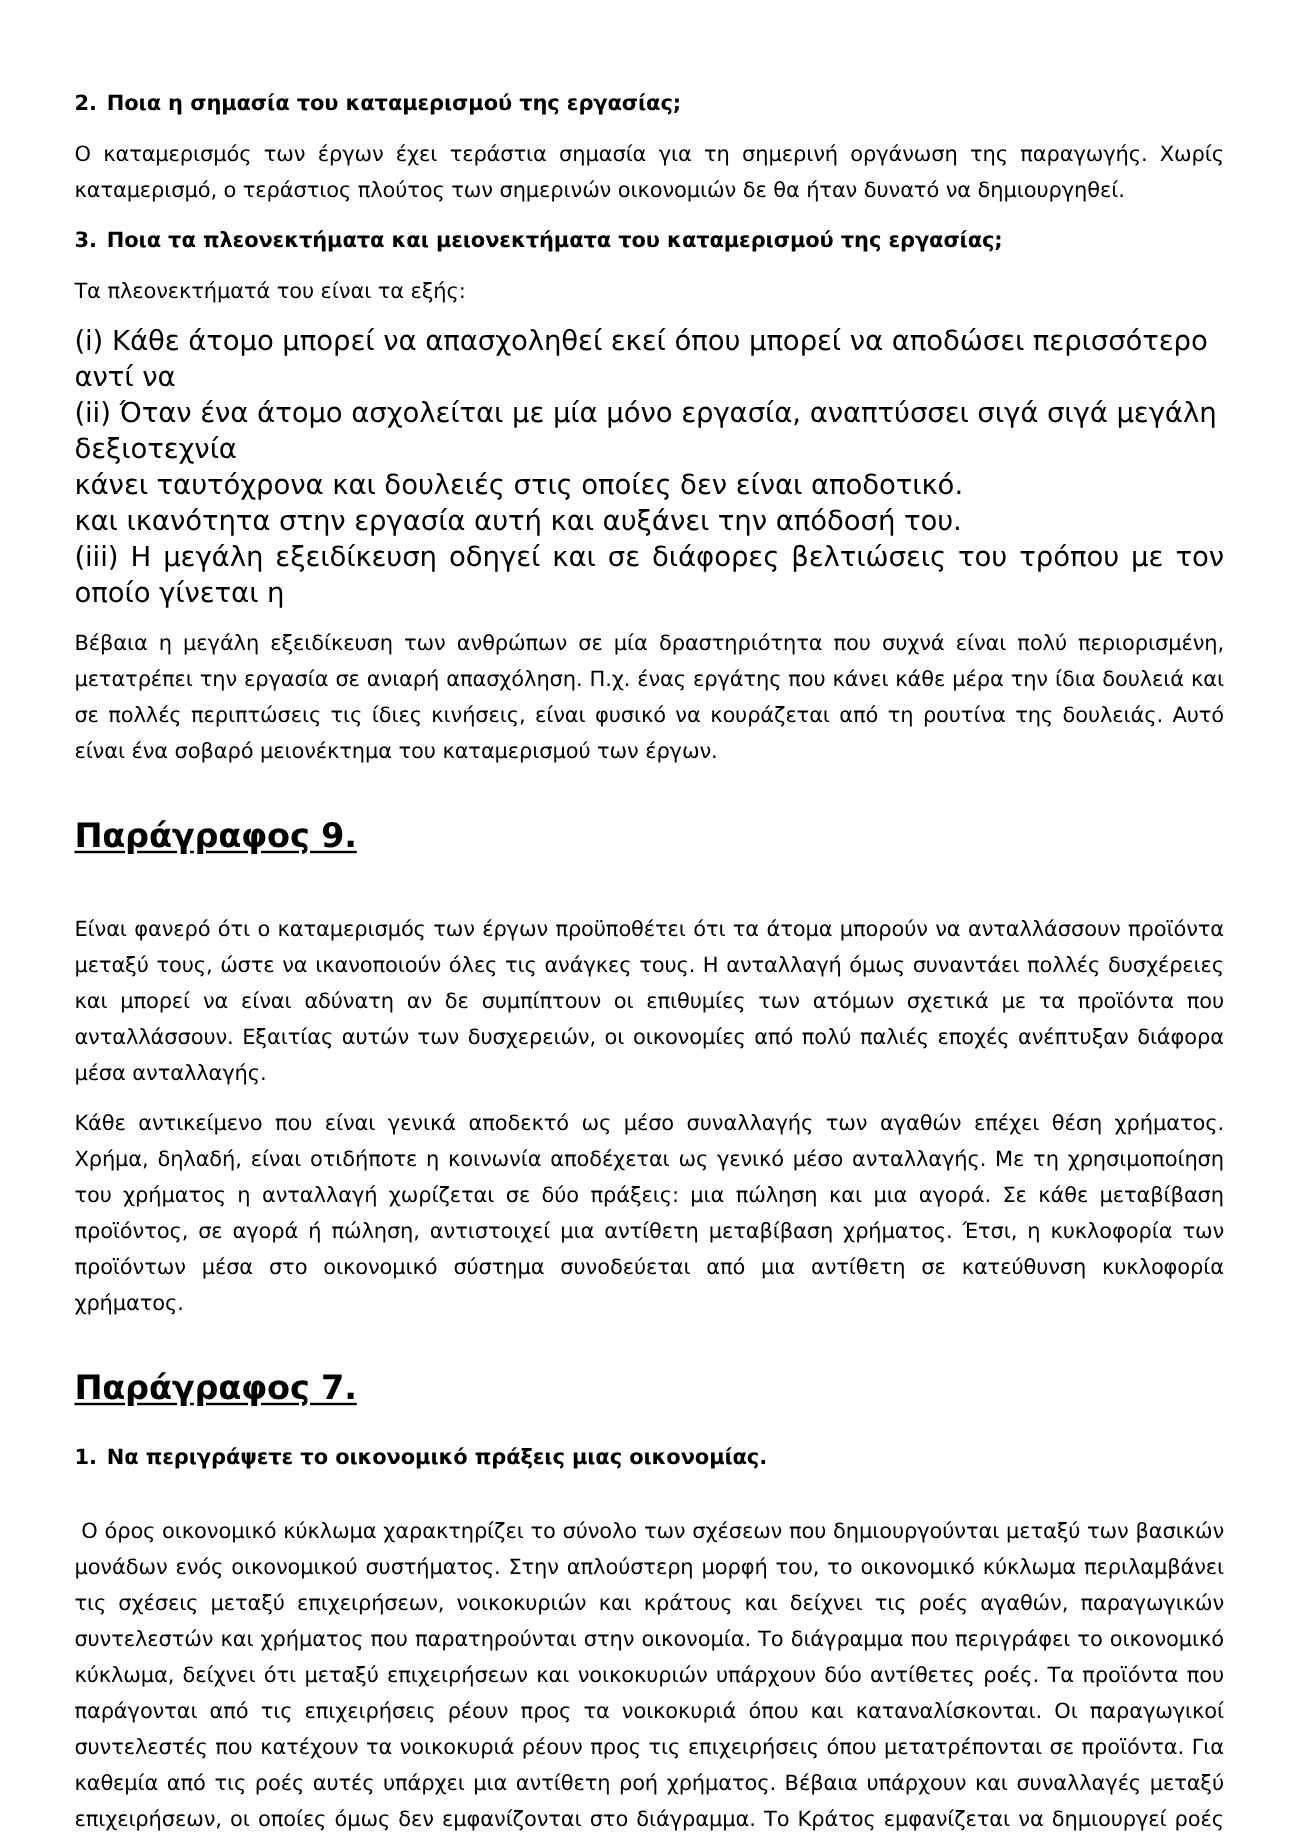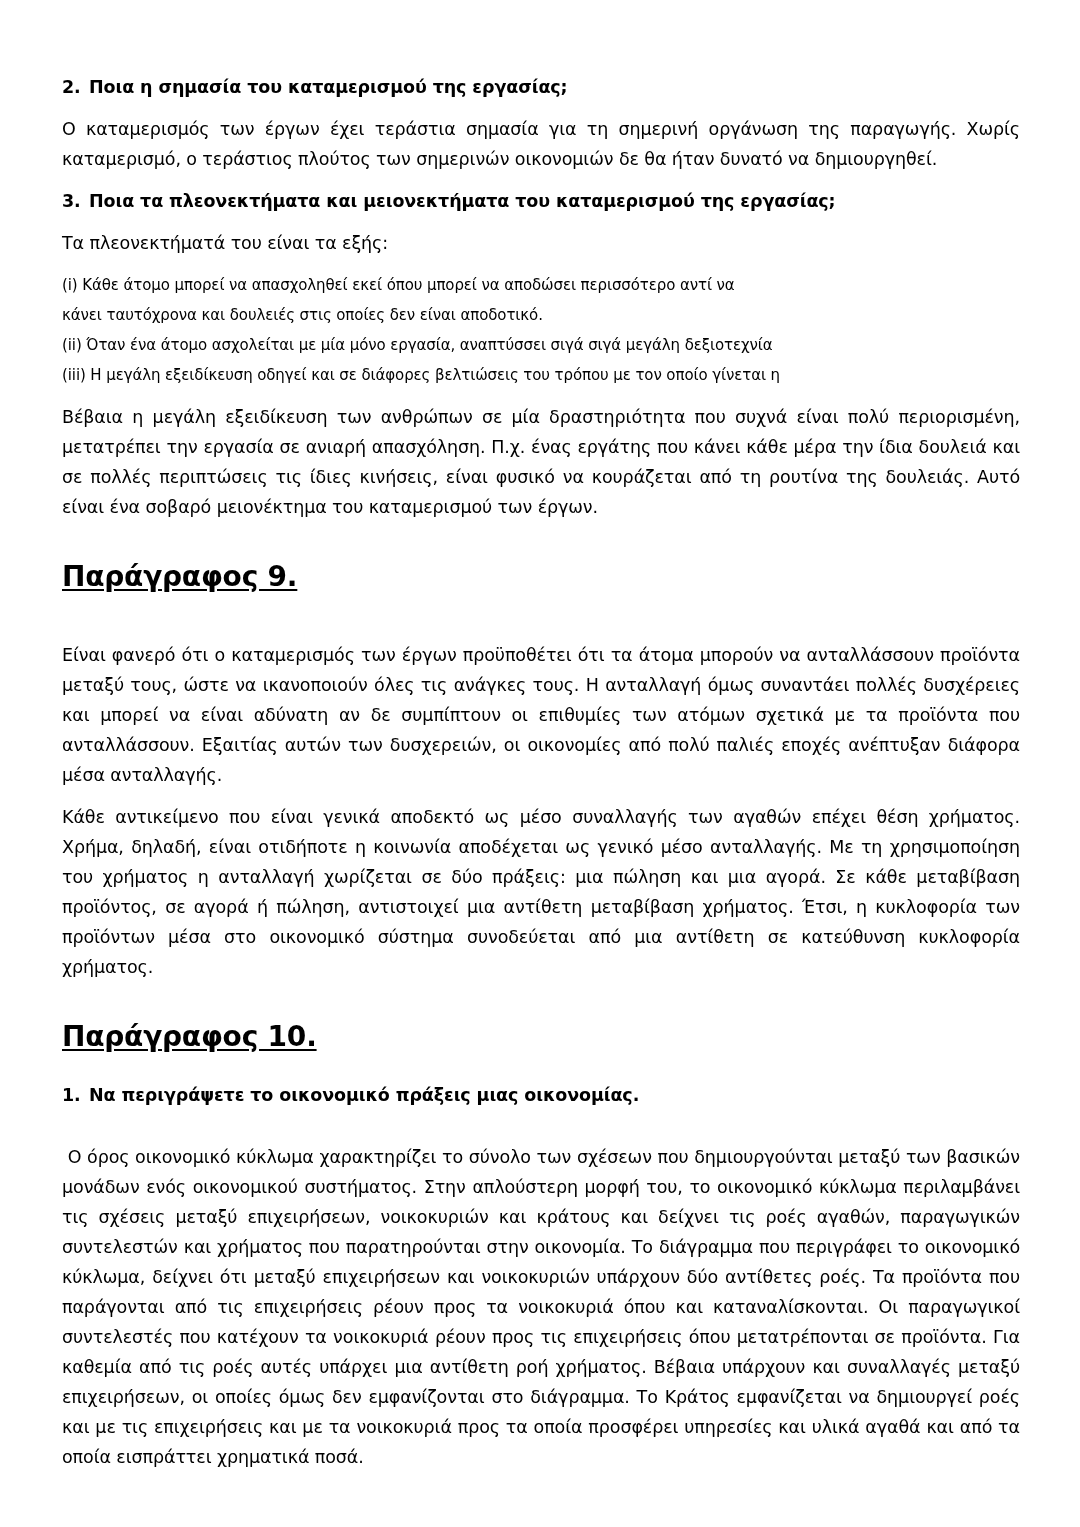--- a/index.html
+++ b/index.html
@@ -41,21 +41,21 @@
     line-height: 30px;
     margin: 0 0 12px 0;
     text-align: justify;
     text-justify: inter-word;
     letter-spacing: -0.1px;
   }
   p.body.plain { text-align: left; }
 
   
   .list-block {
-    font-size: 15px;
+    font-size: 23px;
     line-height: 30px;
     margin: 0 0 12px 0;
     letter-spacing: -0.1px;
   }
   .list-line { text-align: left; white-space: pre-wrap; }
   .list-line.justified {
     text-align: justify;
     text-justify: inter-word;
   }
 
@@ -84,22 +84,23 @@
     <div class="q-heading"><span class="num">2.</span><span>Ποια η σημασία του καταμερισμού της εργασίας;</span></div>
 
     <p class="body">Ο καταμερισμός των έργων έχει τεράστια σημασία για τη σημερινή οργάνωση της παραγωγής. Χωρίς καταμερισμό, ο τεράστιος πλούτος των σημερινών οικονομιών δε θα ήταν δυνατό να δημιουργηθεί.</p>
 
     <div class="q-heading"><span class="num">3.</span><span>Ποια τα πλεονεκτήματα και μειονεκτήματα του καταμερισμού της εργασίας;</span></div>
 
     <p class="body plain">Τα πλεονεκτήματά του είναι τα εξής:</p>
 
     <div class="list-block">
       <div class="list-line">(i) Κάθε άτομο μπορεί να απασχοληθεί εκεί όπου μπορεί να αποδώσει περισσότερο αντί να</div>
+      <div class="list-line">(ii) Όταν ένα άτομο ασχολείται με μία μόνο εργασία, αναπτύσσει σιγά σιγά μεγάλη δεξιοτεχνία</div>
       <div class="list-line">κάνει ταυτόχρονα και δουλειές στις οποίες δεν είναι αποδοτικό.</div>
-      <div class="list-line">(ii) Όταν ένα άτομο ασχολείται με μία μόνο εργασία, αναπτύσσει σιγά σιγά μεγάλη δεξιοτεχνία</div>
+      <div class="list-line">και ικανότητα στην εργασία αυτή και αυξάνει την απόδοσή του.</div>
       <div class="list-line justified">(iii) Η μεγάλη εξειδίκευση οδηγεί και σε διάφορες βελτιώσεις του τρόπου με τον οποίο γίνεται η</div>
     </div>
 
     <p class="body">Βέβαια η μεγάλη εξειδίκευση των ανθρώπων σε μία δραστηριότητα που συχνά είναι πολύ περιορισμένη, μετατρέπει την εργασία σε ανιαρή απασχόληση. Π.χ. ένας εργάτης που κάνει κάθε μέρα την ίδια δουλειά και σε πολλές περιπτώσεις τις ίδιες κινήσεις, είναι φυσικό να κουράζεται από τη ρουτίνα της δουλειάς. Αυτό είναι ένα σοβαρό μειονέκτημα του καταμερισμού των έργων.</p>
 
     <div class="spacer-lg"></div>
 
     <div class="para-title-wrap">
       <h2 class="para-title">Παράγραφος 9.</h2>
     </div>
@@ -108,21 +109,21 @@
 
 
     <div class="spacer-md"></div>
 
     <p class="body">Είναι φανερό ότι ο καταμερισμός των έργων προϋποθέτει ότι τα άτομα μπορούν να ανταλλάσσουν προϊόντα μεταξύ τους, ώστε να ικανοποιούν όλες τις ανάγκες τους. Η ανταλλαγή όμως συναντάει πολλές δυσχέρειες και μπορεί να είναι αδύνατη αν δε συμπίπτουν οι επιθυμίες των ατόμων σχετικά με τα προϊόντα που ανταλλάσσουν. Εξαιτίας αυτών των δυσχερειών, οι οικονομίες από πολύ παλιές εποχές ανέπτυξαν διάφορα μέσα ανταλλαγής.</p>
     <p class="body">Κάθε αντικείμενο που είναι γενικά αποδεκτό ως μέσο συναλλαγής των αγαθών επέχει θέση χρήματος. Χρήμα, δηλαδή, είναι οτιδήποτε η κοινωνία αποδέχεται ως γενικό μέσο ανταλλαγής. Με τη χρησιμοποίηση του χρήματος η ανταλλαγή χωρίζεται σε δύο πράξεις: μια πώληση και μια αγορά. Σε κάθε μεταβίβαση προϊόντος, σε αγορά ή πώληση, αντιστοιχεί μια αντίθετη μεταβίβαση χρήματος. Έτσι, η κυκλοφορία των προϊόντων μέσα στο οικονομικό σύστημα συνοδεύεται από μια αντίθετη σε κατεύθυνση κυκλοφορία χρήματος.</p>
 
     <div class="spacer-lg"></div>
 
     <div class="para-title-wrap">
-      <h2 class="para-title">Παράγραφος 10.</h2>
+      <h2 class="para-title">Παράγραφος 7.</h2>
     </div>
 
     <div class="spacer-lg"></div>
 
     <div class="q-heading"><span class="num">1.</span><span>Να περιγράψετε το οικονομικό πράξεις μιας οικονομίας.</span></div>
 
     <div class="spacer-md"></div>
 
     <p class="body lead-space"> Ο όρος οικονομικό κύκλωμα χαρακτηρίζει το σύνολο των σχέσεων που δημιουργούνται μεταξύ των βασικών μονάδων ενός οικονομικού συστήματος. Στην απλούστερη μορφή του, το οικονομικό κύκλωμα περιλαμβάνει τις σχέσεις μεταξύ επιχειρήσεων, νοικοκυριών και κράτους και δείχνει τις ροές αγαθών, παραγωγικών συντελεστών και χρήματος που παρατηρούνται στην οικονομία. Το διάγραμμα που περιγράφει το οικονομικό κύκλωμα, δείχνει ότι μεταξύ επιχειρήσεων και νοικοκυριών υπάρχουν δύο αντίθετες ροές. Τα προϊόντα που παράγονται από τις επιχειρήσεις ρέουν προς τα νοικοκυριά όπου και καταναλίσκονται. Οι παραγωγικοί συντελεστές που κατέχουν τα νοικοκυριά ρέουν προς τις επιχειρήσεις όπου μετατρέπονται σε προϊόντα. Για καθεμία από τις ροές αυτές υπάρχει μια αντίθετη ροή χρήματος. Βέβαια υπάρχουν και συναλλαγές μεταξύ επιχειρήσεων, οι οποίες όμως δεν εμφανίζονται στο διάγραμμα. Το Κράτος εμφανίζεται να δημιουργεί ροές και με τις επιχειρήσεις και με τα νοικοκυριά προς τα οποία προσφέρει υπηρεσίες και υλικά αγαθά και από τα οποία εισπράττει χρηματικά ποσά.</p>
 

